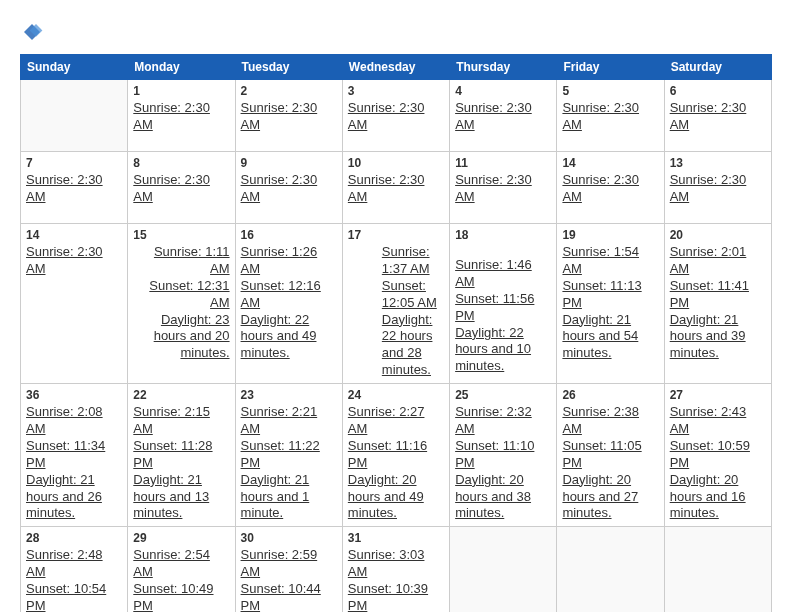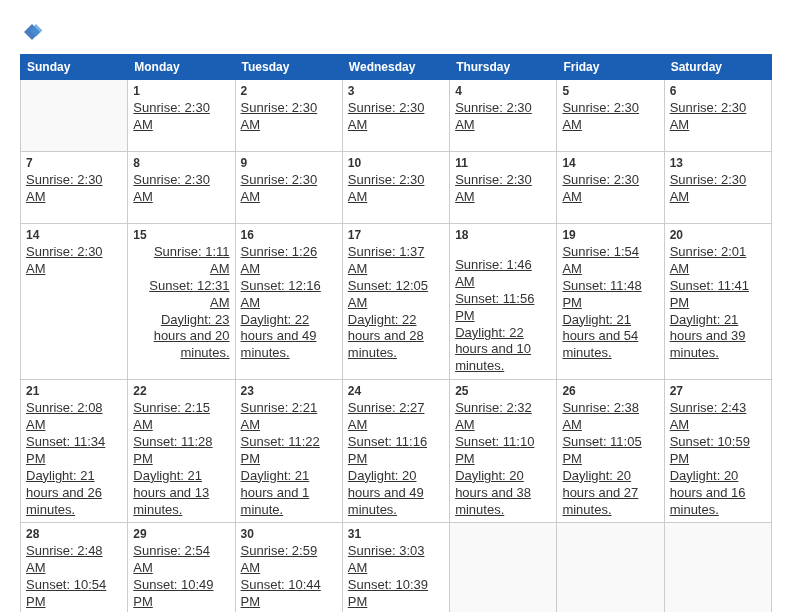--- a/index.html
+++ b/index.html
@@ -199,46 +199,46 @@
 Daylight: 23 hours and 20 minutes.</div>
           </td>
           <td>
             <span class="day-num">16</span>
             <div class="day-info" style="white-space: pre-line;">Sunrise: 1:26 AM
 Sunset: 12:16 AM
 Daylight: 22 hours and 49 minutes.</div>
           </td>
           <td>
             <span class="day-num">17</span>
-            <div class="day-info" style="white-space: pre-line;">Sunrise: 1:37 AM
+            <div class="day-info" style="white-space: pre-line; margin-left: 34px;">Sunrise: 1:37 AM
 Sunset: 12:05 AM
 Daylight: 22 hours and 28 minutes.</div>
           </td>
           <td>
             <span class="day-num">18</span>
             <div class="day-info" style="white-space: pre-line; margin-top: 15px;">Sunrise: 1:46 AM
 Sunset: 11:56 PM
 Daylight: 22 hours and 10 minutes.</div>
           </td>
           <td>
             <span class="day-num">19</span>
             <div class="day-info" style="white-space: pre-line;">Sunrise: 1:54 AM
-Sunset: 11:48 PM
+Sunset: 11:13 PM
 Daylight: 21 hours and 54 minutes.</div>
           </td>
           <td>
             <span class="day-num">20</span>
             <div class="day-info" style="white-space: pre-line;">Sunrise: 2:01 AM
 Sunset: 11:41 PM
 Daylight: 21 hours and 39 minutes.</div>
           </td>
         </tr>
         <tr style="height: 88px;">
           <td>
-            <span class="day-num">21</span>
+            <span class="day-num">36</span>
             <div class="day-info" style="white-space: pre-line;">Sunrise: 2:08 AM
 Sunset: 11:34 PM
 Daylight: 21 hours and 26 minutes.</div>
           </td>
           <td>
             <span class="day-num">22</span>
             <div class="day-info" style="white-space: pre-line;">Sunrise: 2:15 AM
 Sunset: 11:28 PM
 Daylight: 21 hours and 13 minutes.</div>
           </td>

